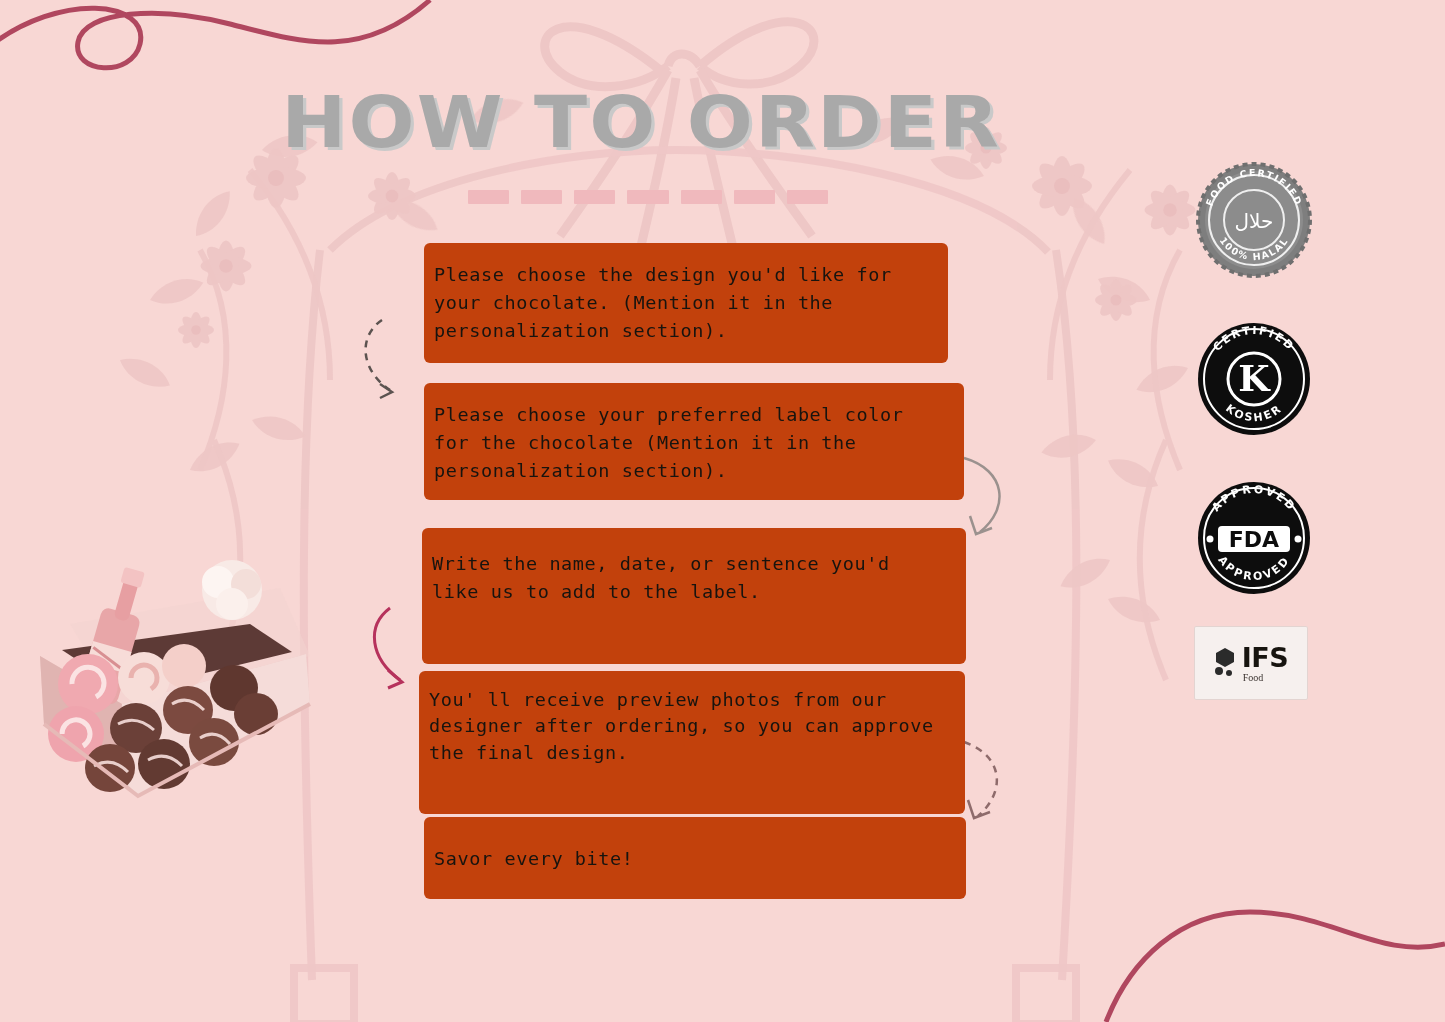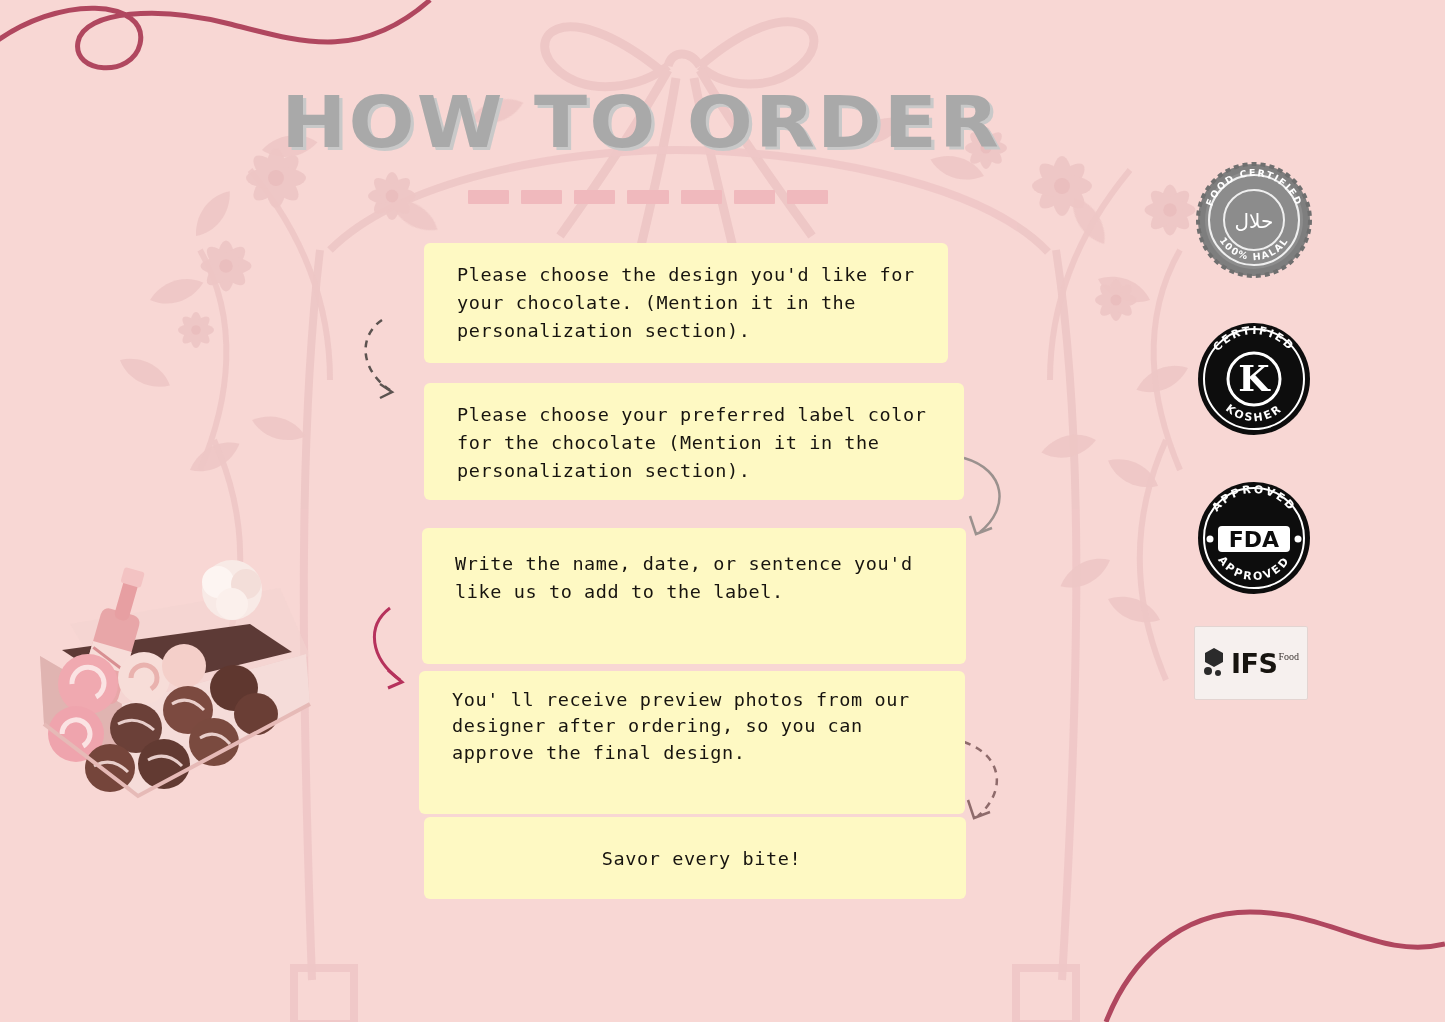--- a/index.html
+++ b/index.html
@@ -61,37 +61,37 @@
   .dash {
     flex: 1;
     height: 14px;
     background: #f0b9bd;
     border-radius: 1px;
   }
 
   
   .step {
     position: absolute;
-    background: #fef9c3;
+    background: #c2410c;
     border-radius: 6px;
     box-sizing: border-box;
-    padding: 18px 20px 16px 33px;
+    padding: 18px 20px 16px 10px;
     color: #17140f;
     font-family: "DejaVu Sans Mono", monospace;
     font-size: 18.5px;
     line-height: 1.52;
     letter-spacing: 0.6px;
   }
   .step.s1 { left: 424px; top: 243px;  width: 524px; height: 120px; }
   .step.s2 { left: 424px; top: 383px;  width: 540px; height: 117px; }
   .step.s3 { left: 422px; top: 528px;  width: 544px; height: 136px; padding-top: 22px; }
   .step.s4 { left: 419px; top: 671px;  width: 546px; height: 143px; padding-top: 16px; line-height: 1.42; }
   .step.s5 {
     left: 424px; top: 817px; width: 542px; height: 82px;
-    display: flex; align-items: center; justify-content: center;
+    display: flex; align-items: center; 
     text-align: center;
   }
 
   
   .arrow-svg { position: absolute; pointer-events: none; }
 
   
   .badges {
     position: absolute;
     left: 1194px;
@@ -112,21 +112,21 @@
     height: 72px;
     background: #f6f0ee;
     border: 1px solid #e3d4d1;
     border-radius: 2px;
     position: relative;
     display: flex;
     align-items: center;
     justify-content: center;
   }
   .ifs-inner { display: flex; align-items: center; gap: 6px; }
-  .ifs-text-wrap { display: flex; flex-direction: row; align-items: flex-start; line-height: 1; }
+  .ifs-text-wrap { display: flex; flex-direction: column; align-items: flex-start; line-height: 1; }
   .ifs-main {
     font-family: "DejaVu Sans", sans-serif;
     font-weight: bold;
     font-size: 27px;
     color: #17140f;
     letter-spacing: -0.5px;
   }
   .ifs-sub {
     font-family: Liberation Serif, serif;
     font-size: 10px;

